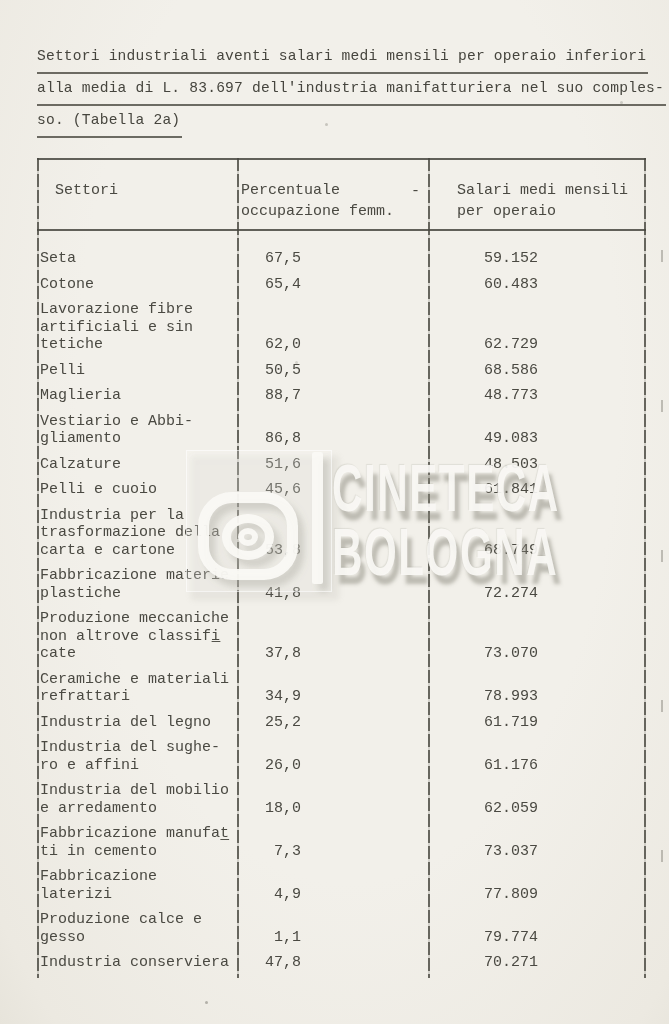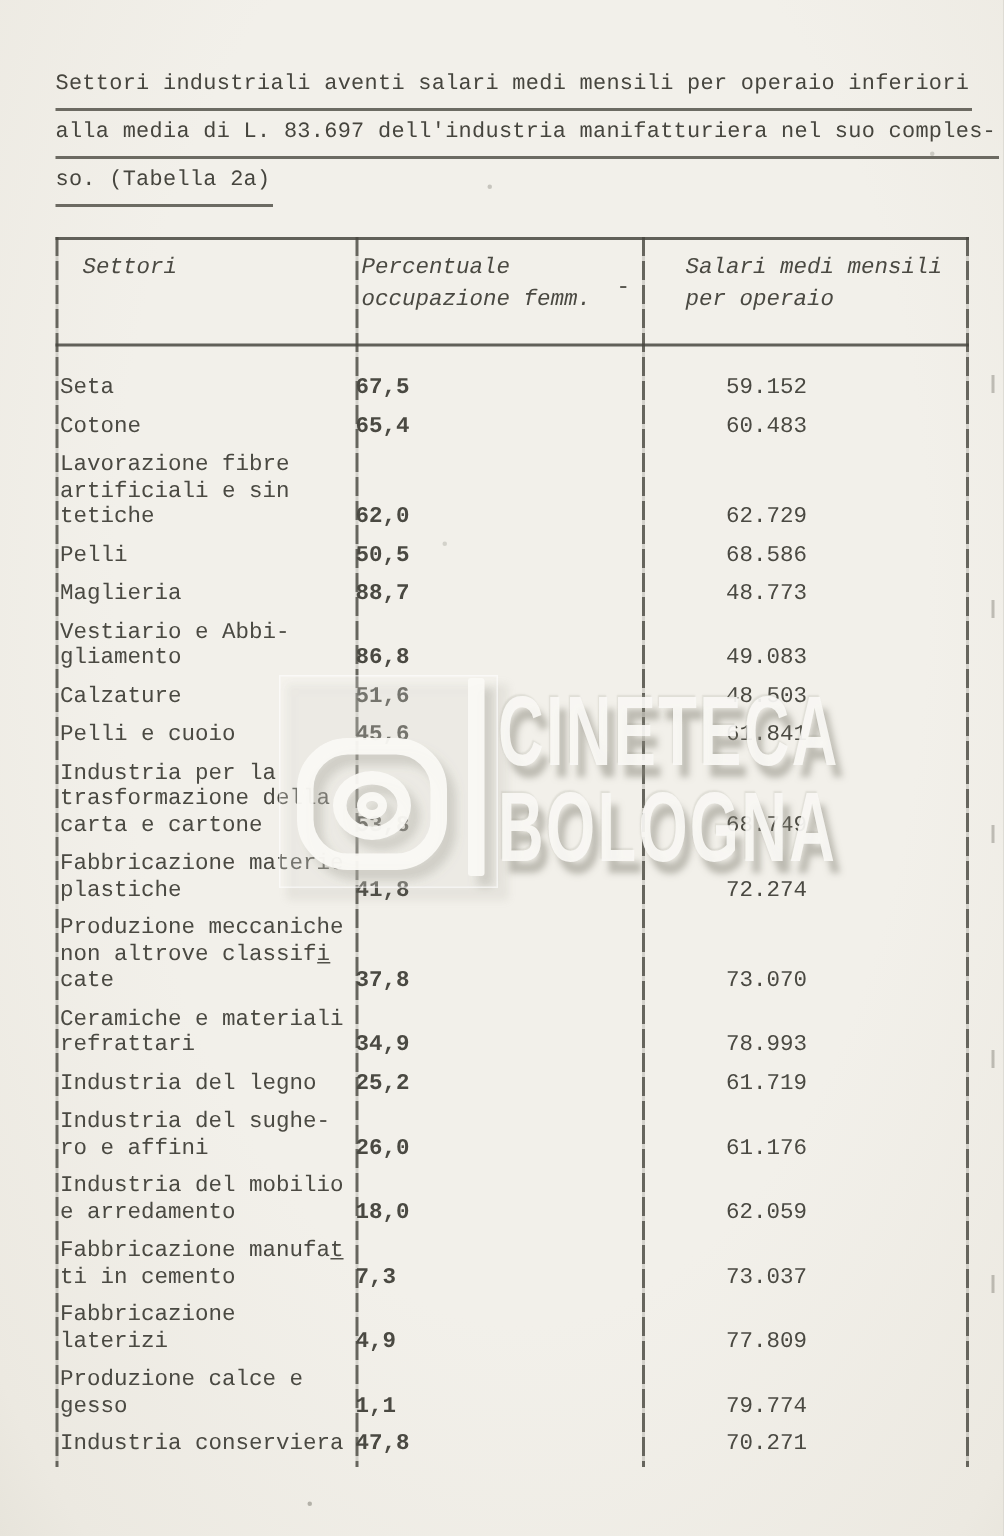--- a/index.html
+++ b/index.html
@@ -31,33 +31,33 @@
       rgba(72,71,63,.82) 0 13px, rgba(72,71,63,.18) 13px 16px);
   }
   .vl-0{left:0;} .vl-1{left:200px;} .vl-2{left:391px;} .vl-3{left:607px;}
   .tbl-header{
     position:relative;box-sizing:border-box;height:73px;
     border-top:2.4px solid rgba(72,71,63,.85);
     border-bottom:2.4px solid rgba(72,71,63,.85);
     display:grid;grid-template-columns:200px 191px 218px;
     font-size:15px;line-height:21px;
   }
-  .hcell{white-space:pre-line;padding-top:8px;font-style:italic;}
+  .hcell{white-space:pre-line;padding-top:20px;}
   .hcell.h1{padding-left:18px;}
   .hcell.h2{padding-left:4px;position:relative;}
   .hcell.h3{padding-left:29px;}
   .hdr-dash{position:absolute;left:374px;top:21px;font-size:15px;}
   .tbl-body{position:relative;padding:11px 0 6px 0;}
   .row{
     display:grid;grid-template-columns:200px 191px 218px;
     align-items:end;padding-top:8px;
     font-size:15px;line-height:17.5px;
   }
   .c-name{padding-left:3px;white-space:pre-line;}
-  .c-pct{width:64px;text-align:left;white-space:nowrap;font-weight:bold;}
+  .c-pct{width:64px;text-align:right;white-space:nowrap;}
   .c-sal{padding-left:56px;white-space:nowrap;}
   
   .watermark{position:absolute;left:0;top:0;width:571px;height:1024px;pointer-events:none;z-index:6;}
   .wm-text{
     position:absolute;
     font-family:"Liberation Sans","DejaVu Sans",sans-serif;
     font-weight:bold;font-size:54px;letter-spacing:2px;
     color:rgba(250,249,245,.92);
     text-shadow:6px 7px 4px rgba(138,136,124,.5), -1px -1px 1px rgba(160,158,146,.22);
     transform:scale(.78,1.22);transform-origin:left top;

